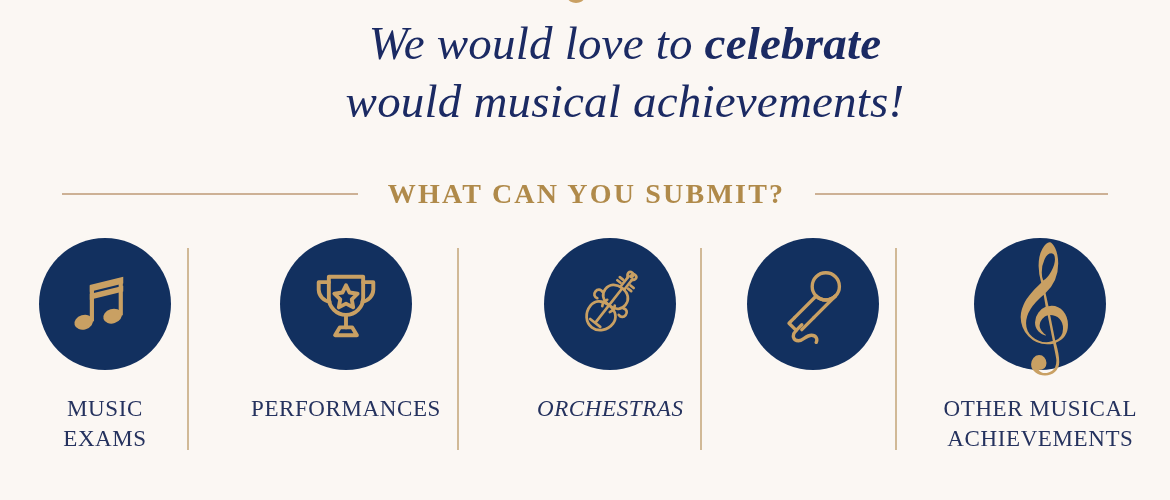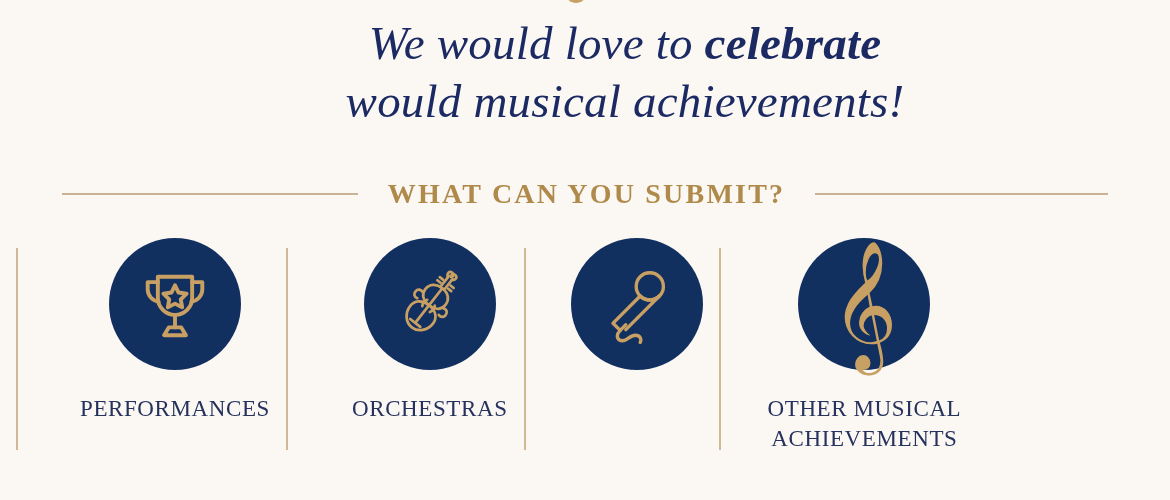--- a/index.html
+++ b/index.html
@@ -129,20 +129,40 @@
   <div>would musical achievements!</div>
 </div>
 
 <div id="divider-row">
   <div id="rule-left" class="rule"></div>
   <div id="section-title">WHAT CAN YOU SUBMIT?</div>
   <div id="rule-right" class="rule"></div>
 </div>
 
 <div id="categories">
+    <div class="category" style="margin-left: 39px;">
+      <div class="circle">
+        <div style="display: flex; align-items: center; justify-content: center;">
+          <svg width="76" height="76" viewBox="0 0 100 100">
+            <g fill="#C9A063">
+              <rect x="30" y="25" width="5.5" height="48" rx="1"></rect>
+              <rect x="68" y="17" width="5.5" height="48" rx="1"></rect>
+              <path d="M30 25 L74 14 L74 23 L30 34 Z"></path>
+              <path d="M30 37 L74 26 L74 33.5 L30 44.5 Z"></path>
+              <ellipse cx="22" cy="74" rx="12.5" ry="9.5" transform="rotate(-17 22 74)"></ellipse>
+              <ellipse cx="60" cy="66" rx="12.5" ry="9.5" transform="rotate(-17 60 66)"></ellipse>
+            </g>
+          </svg>
+        </div>
+      </div>
+      <div class="cat-label">
+        <div>MUSIC</div>
+        <div>EXAMS</div>
+      </div>
+    </div>
     <div class="vdivider" style="position: relative; margin-left: 16px; margin-right: 16px; flex: 0 0 auto;"></div>
     <div class="category" style="margin-left: 46px;">
       <div class="circle">
         <div style="display: flex; align-items: center; justify-content: center;">
           <svg width="78" height="78" viewBox="0 0 100 100">
             <g fill="none" stroke="#C9A063" stroke-width="5" stroke-linejoin="round" stroke-linecap="round">
               <path d="M28 15 H72 V42 a22 22 0 0 1 -44 0 Z"></path>
               <path d="M28 22 H15 v10 a16 16 0 0 0 14 15"></path>
               <path d="M72 22 H85 v10 a16 16 0 0 1 -14 15"></path>
               <path d="M50 64 v16"></path>
@@ -150,21 +170,21 @@
               <path d="M50 26 l4.6 9.3 10.3 1.5 -7.5 7.3 1.8 10.2 -9.2 -4.8 -9.2 4.8 1.8 -10.2 -7.5 -7.3 10.3 -1.5 Z"></path>
             </g>
           </svg>
         </div>
       </div>
       <div class="cat-label">
         <div>PERFORMANCES</div>
       </div>
     </div>
     <div class="vdivider" style="position: relative; margin-left: 16px; margin-right: 16px; flex: 0 0 auto;"></div>
-    <div class="category" style="margin-left: 48px;">
+    <div class="category" style="margin-left: 62px; font-style: italic;">
       <div class="circle">
         <div style="display: flex; align-items: center; justify-content: center;">
           <svg width="80" height="80" viewBox="0 0 100 100">
             <g transform="rotate(38 50 50)">
               <g fill="none" stroke="#C9A063" stroke-width="3.4" stroke-linecap="round" stroke-linejoin="round">
                 <path d="M50 52 c-12 0 -18 7 -18 15 0 11 8 20 18 20 s18 -9 18 -20 c0 -8 -6 -15 -18 -15 Z"></path>
                 <path d="M50 52 c-11 0 -16 -6 -16 -13 0 -8 6 -14 16 -14 s16 6 16 14 c0 7 -5 13 -16 13 Z"></path>
                 <path d="M34 44 c-5 -2 -8 1 -8 5 0 4 3 6 7 5"></path>
                 <path d="M66 44 c5 -2 8 1 8 5 0 4 -3 6 -7 5"></path>
                 <path d="M44 48 c-2 3 -2 7 0 10"></path>

